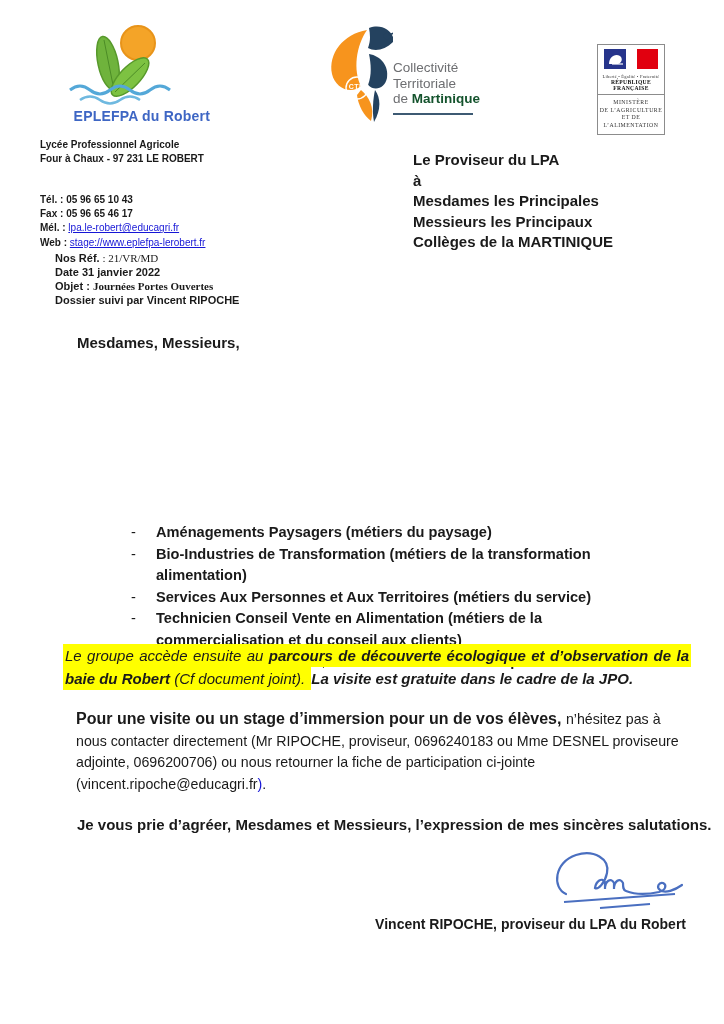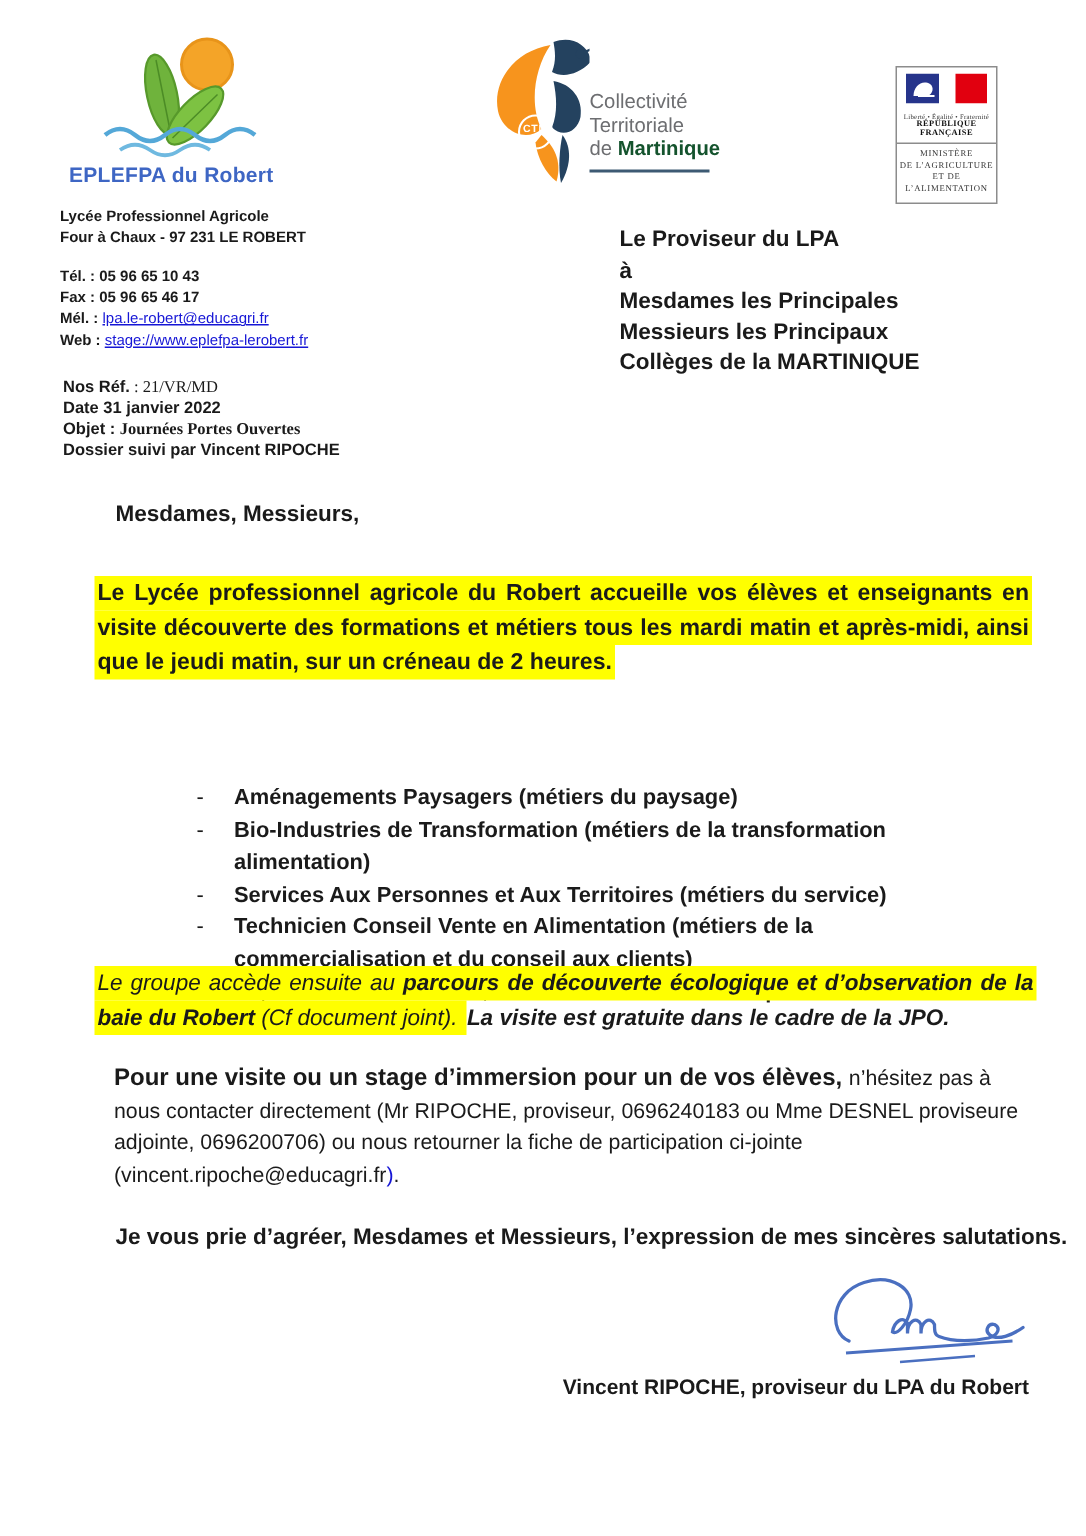--- a/index.html
+++ b/index.html
@@ -6,21 +6,21 @@
   .page {
     position:relative; width:724px; height:1024px; margin:0 auto;
     background:#ffffff; overflow:hidden;
     font-family:"Liberation Sans", sans-serif; color:#1a1a1a;
   }
   .abs { position:absolute; }
 
   
   .school-logo { left:58px; top:20px; width:140px; height:112px; }
   .school-logo-name { position:absolute; left:-12px; top:88px; width:164px;
-    color:#3e66c4; font-weight:bold; font-size:14px; letter-spacing:0.2px; text-align:left; }
+    color:#3e66c4; font-weight:bold; font-size:14px; letter-spacing:0.2px; text-align:right; }
 
   .ctm-logo { left:323px; top:24px; width:155px; height:104px; }
   .ctm-text { position:absolute; left:70px; top:36px; width:90px; line-height:15.5px;
     color:#6d6e71; font-size:13.5px; }
   .ctm-name { color:#14532d; font-weight:bold; }
   .ctm-rule { position:absolute; left:70px; top:89px; width:80px; height:2px; background:#3d5a73; }
   .ctm-acronym { position:absolute; left:21px; top:59px; width:26px; text-align:center;
     color:#ffffff; font-size:7px; font-weight:bold; letter-spacing:0.5px; }
 
   .ministry-logo { left:597px; top:44px; width:68px; background:#fff;
@@ -30,26 +30,26 @@
     text-align:center; letter-spacing:0.2px; }
   .republic { font-family:"Liberation Serif", serif; font-size:5.6px; font-weight:bold;
     color:#111; text-align:center; letter-spacing:0.3px; padding-bottom:3px; }
   .min-divider { border-top:1px solid #8c8c8c; }
   .ministry-lines { padding:4px 1px 5px 1px; }
   .ministry-lines div { font-family:"Liberation Serif", serif; font-size:5.8px;
     color:#333; text-align:center; letter-spacing:0.5px; line-height:7.5px; }
 
   
   .sender { left:40px; top:138px; font-size:10px; font-weight:bold; line-height:13.5px; }
-  .sender .contact-rows { margin-top:13px; line-height:14.2px; }
+  .sender .contact-rows { margin-top:28px; line-height:14.2px; }
   .sender a { color:#1616d6; text-decoration:underline; font-weight:normal; }
 
   .recipient { left:413px; top:150px; font-size:15px; font-weight:bold; line-height:20.5px; }
 
-  .refs { left:42px; top:251px; font-size:11px; line-height:14px; }
+  .refs { left:55px; top:251px; font-size:11px; line-height:14px; }
   .refs .lbl { font-weight:bold; }
   .refs .serif { font-family:"Liberation Serif", serif; }
   .refs .serif-bold { font-family:"Liberation Serif", serif; font-weight:bold; }
   .refs .sans-bold { font-weight:bold; }
 
   
   .salutation { left:77px; top:334px; font-size:15px; font-weight:bold; }
 
   .hl1 { left:63px; top:384px; width:625px; font-size:15.4px; font-weight:bold;
     line-height:23px; text-align:justify; }
@@ -160,23 +160,20 @@
 
   <div class="abs refs">
     <div><span class="lbl">Nos Réf.</span><span class="serif"> : 21/VR/MD</span></div>
     <div><span class="lbl">Date </span><span class="sans-bold">31 janvier 2022</span></div>
     <div><span class="lbl">Objet : </span><span class="serif-bold">Journées Portes Ouvertes</span></div>
     <div><span class="lbl">Dossier suivi par </span><span class="sans-bold">Vincent RIPOCHE</span></div>
   </div>
 
   <div class="abs salutation">Mesdames, Messieurs,</div>
 
-  <div class="abs hl1">
-    <span class="mark">Le Lycée professionnel agricole du Robert accueille vos élèves et enseignants en visite découverte des formations et métiers tous les mardi matin et après-midi, ainsi que le jeudi matin, sur un créneau de 2 heures.</span>
-  </div>
 
 
   <div class="abs programs">
     <div class="li"><span class="dash">-</span><span>Aménagements Paysagers (métiers du paysage)</span></div>
     <div class="li"><span class="dash">-</span><span>Bio-Industries de Transformation (métiers de la transformation alimentation)</span></div>
     <div class="li"><span class="dash">-</span><span>Services Aux Personnes et Aux Territoires (métiers du service)</span></div>
     <div class="li"><span class="dash">-</span><span>Technicien Conseil Vente en Alimentation (métiers de la commercialisation et du conseil aux clients)</span></div>
     <div class="li mixed"><span class="dash">-</span><span>Et pour les élèves de 4</span><sup>ème</sup><span>, la découverte de la  </span><b><span>3</span><sup>ème</sup><span> Prépa métier</span></b></div>
   </div>
 

